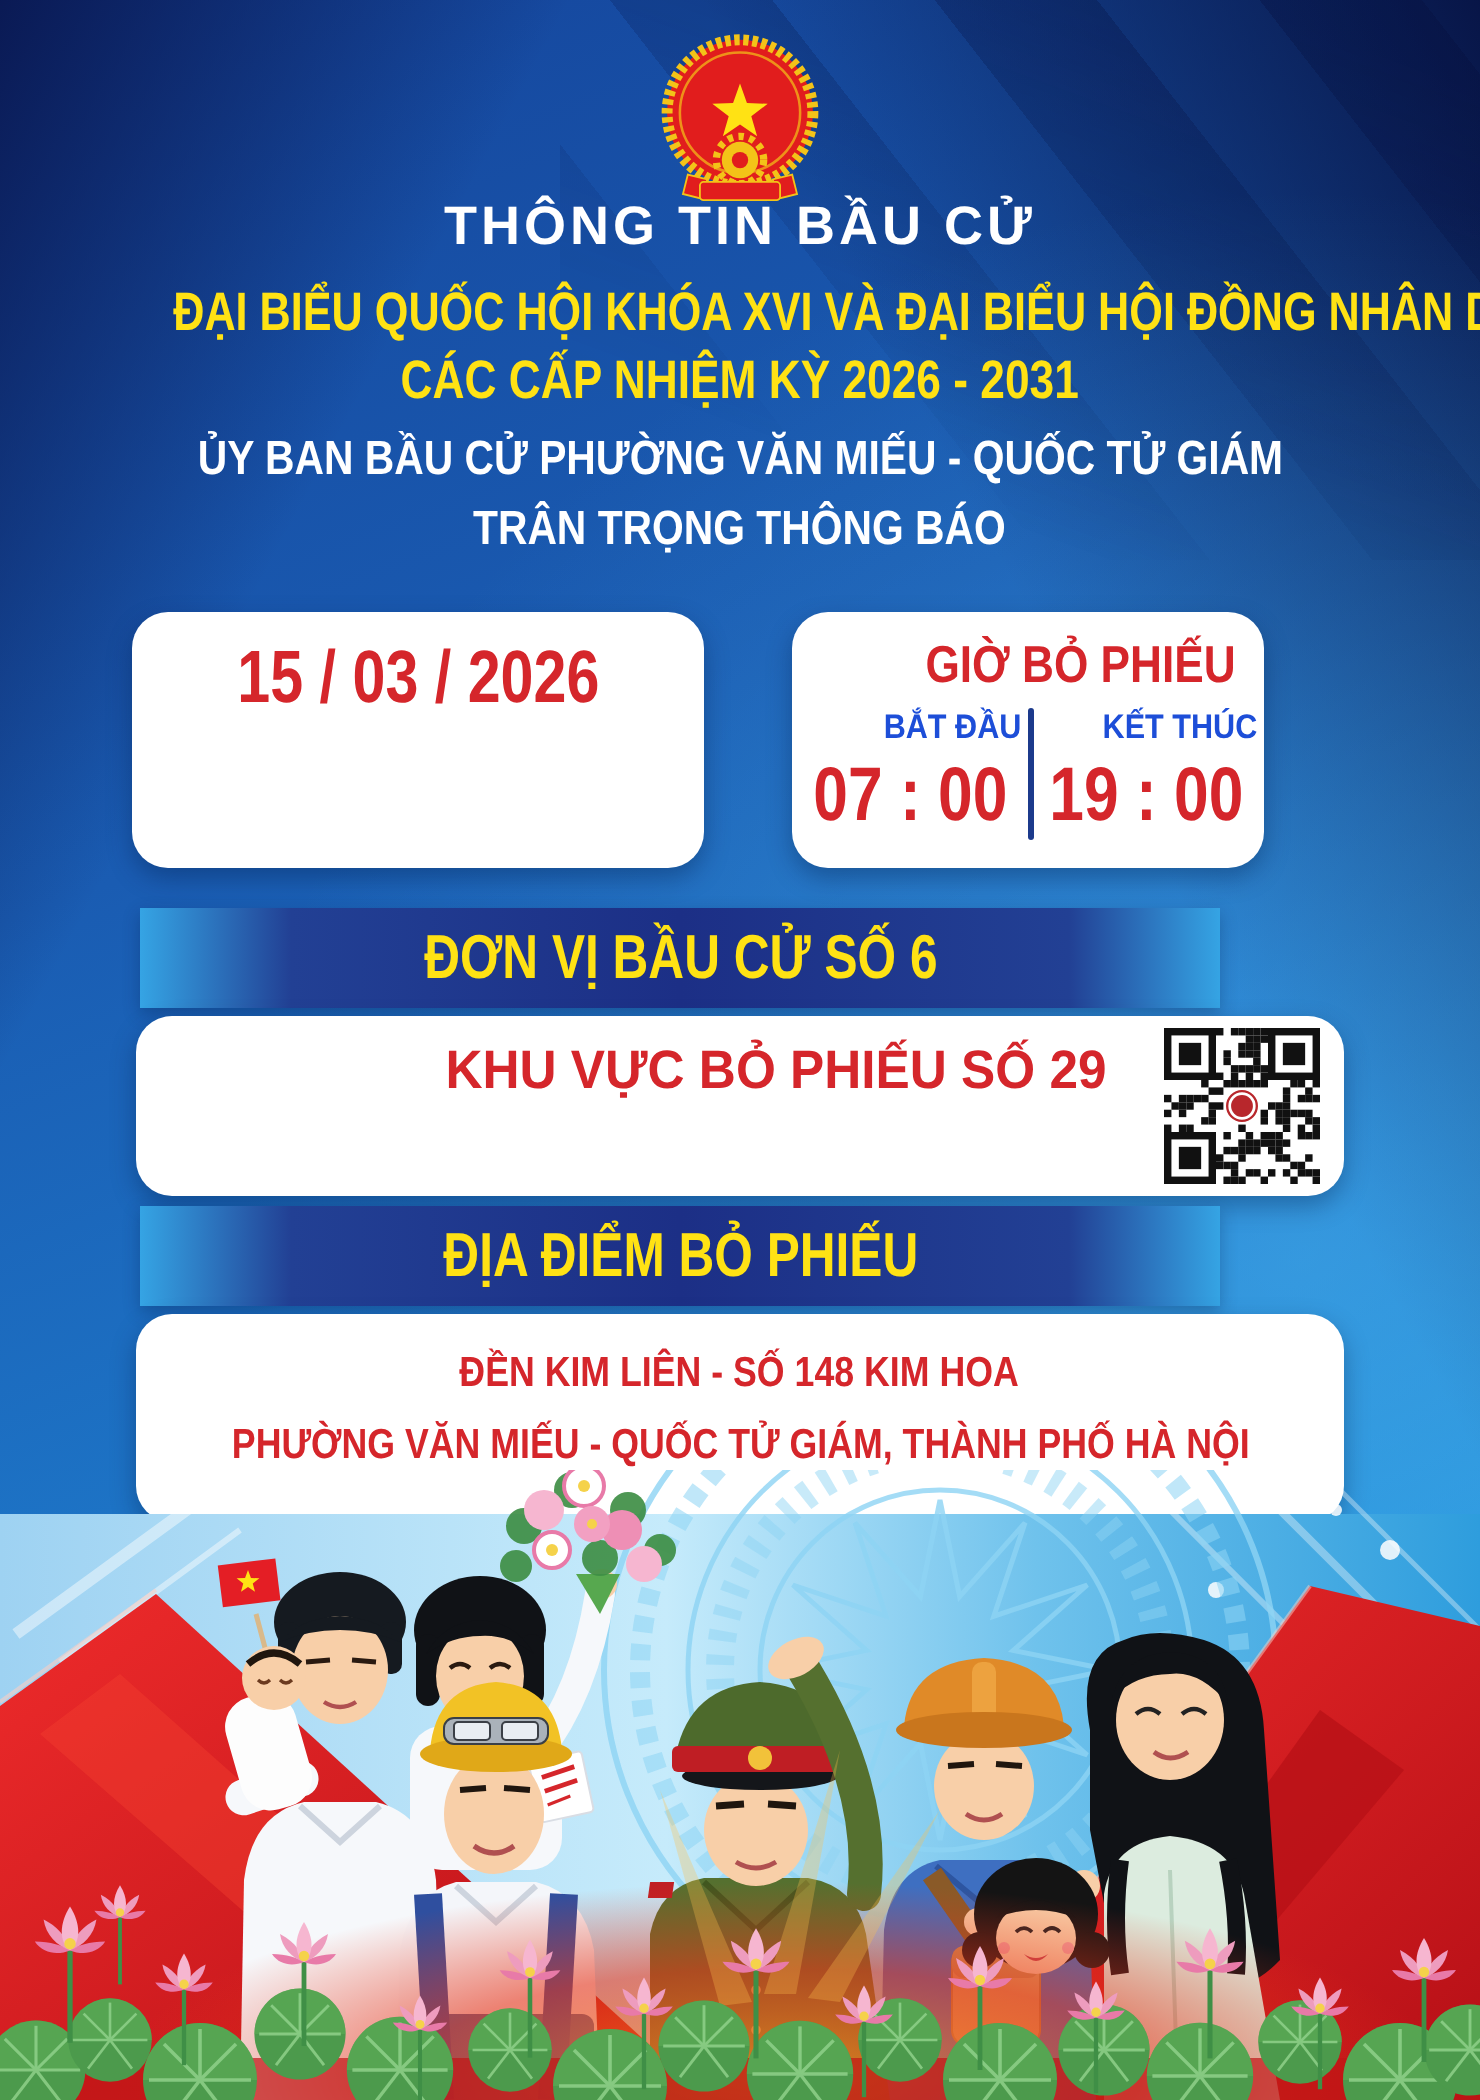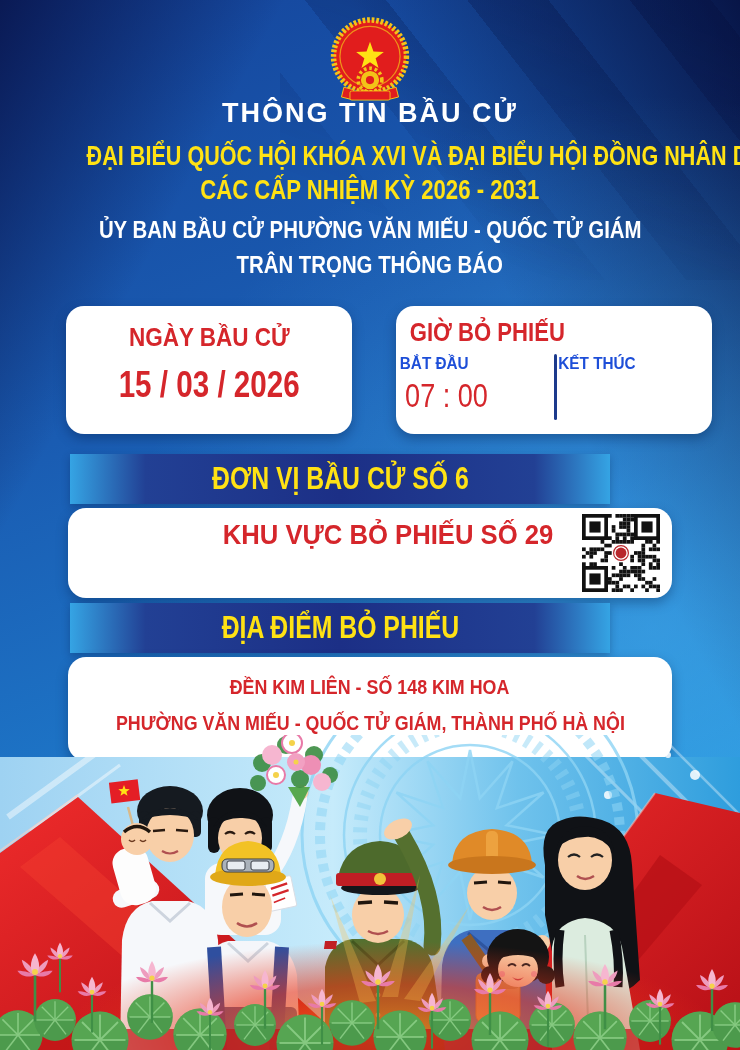--- a/index.html
+++ b/index.html
@@ -24,30 +24,30 @@
   .title{top:98px; color:#ffffff; font-size:27px; font-weight:bold; letter-spacing:2px;}
   .sub{color:#ffe214; font-weight:bold; font-size:27px;}
   .sub1{top:141px;} .sub2{top:175px;}
   .org{color:#ffffff; font-weight:bold; font-size:24px;}
   .org1{top:216px;} .org2{top:251px;}
   .card{
     position:absolute; background:#ffffff; border-radius:18px;
     box-shadow:0 5px 12px rgba(0,25,70,.35);
   }
   .card-date{left:66px; top:306px; width:286px; height:128px; text-align:center;}
-  .card-hours{left:396px; top:306px; width:316px; height:128px; text-align:left;}
+  .card-hours{left:396px; top:306px; width:236px; height:128px; text-align:right;}
   .red{color:#d5262b;}
   .navy{color:#1d4ed8;}
   .date-label{display:block; margin-top:17px; font-size:25px; font-weight:bold;}
   .date-value{display:block; margin-top:12px; font-size:37px; font-weight:bold;}
   .hours-label{display:block; margin-top:11px; font-size:26px; font-weight:bold;}
   .hours-row{display:flex; margin-top:6px;}
   .hours-col{flex:1;}
   .hours-sub{display:block; font-size:17px; font-weight:bold;}
-  .hours-time{display:block; margin-top:3px; font-size:33px; font-weight:normal;}
+  .hours-time{display:block; margin-top:3px; font-size:38px; font-weight:bold;}
   .hours-divider{position:absolute; left:50%; top:48px; width:3px; height:66px; background:#1c3a8c; border-radius:2px;}
   .banner{
     position:absolute; left:70px; width:540px; height:50px; text-align:center;
     background:linear-gradient(90deg,#35a4e4 0%,#224094 14%,#1c2f86 50%,#224094 86%,#35a4e4 100%);
     box-shadow:0 3px 8px rgba(0,25,70,.3);
   }
   .banner-text{color:#ffe214; font-weight:bold; font-size:31px; line-height:50px;}
   .banner-unit{top:454px;} .banner-loc{top:603px;}
   .card-polling{left:68px; top:508px; width:604px; height:90px;}
   .polling-text{margin:12px 110px 0 8px; text-align:right;}
@@ -83,34 +83,34 @@
     </g>
   </svg>
 
   <div class="abs ctr title"><span class="cond">THÔNG TIN BẦU CỬ</span></div>
   <div class="abs ctr sub sub1"><span class="cond" style="transform:scaleX(.80)">ĐẠI BIỂU QUỐC HỘI KHÓA XVI VÀ ĐẠI BIỂU HỘI ĐỒNG NHÂN DÂN</span></div>
   <div class="abs ctr sub sub2"><span class="cond" style="transform:scaleX(.82)">CÁC CẤP NHIỆM KỲ 2026 - 2031</span></div>
   <div class="abs ctr org org2"><span class="cond" style="transform:scaleX(.85)">TRÂN TRỌNG THÔNG BÁO</span></div>
   <div class="abs ctr org org1"><span class="cond" style="transform:scaleX(.85)">ỦY BAN BẦU CỬ PHƯỜNG VĂN MIẾU - QUỐC TỬ GIÁM</span></div>
 
   <div class="card card-date">
-    <span class="date-label red"><span class="cond" style="transform:scaleX(.9)">NGÀY BẦU CỬ</span></span>
     <span class="date-value red"><span class="cond" style="transform:scaleX(.8)">15 / 03 / 2026</span></span>
   </div>
 
   <div class="card card-hours">
     <span class="hours-label red"><span class="cond" style="transform:scaleX(.85)">GIỜ BỎ PHIẾU</span></span>
     <div class="hours-divider"></div>
     <div class="hours-row">
       <div class="hours-col">
         <span class="hours-sub navy"><span class="cond" style="transform:scaleX(.9)">BẮT ĐẦU</span></span>
         <span class="hours-time red"><span class="cond" style="transform:scaleX(.82)">07 : 00</span></span>
       </div>
       <div class="hours-col">
         <span class="hours-sub navy"><span class="cond" style="transform:scaleX(.9)">KẾT THÚC</span></span>
+        <span class="hours-time red"><span class="cond" style="transform:scaleX(.82)">19 : 00</span></span>
       </div>
     </div>
   </div>
 
   <div class="banner banner-unit">
     <span class="banner-text cond" style="transform:scaleX(.8)">ĐƠN VỊ BẦU CỬ SỐ 6</span>
   </div>
 
   <div class="card card-polling">
     <div class="polling-text">

